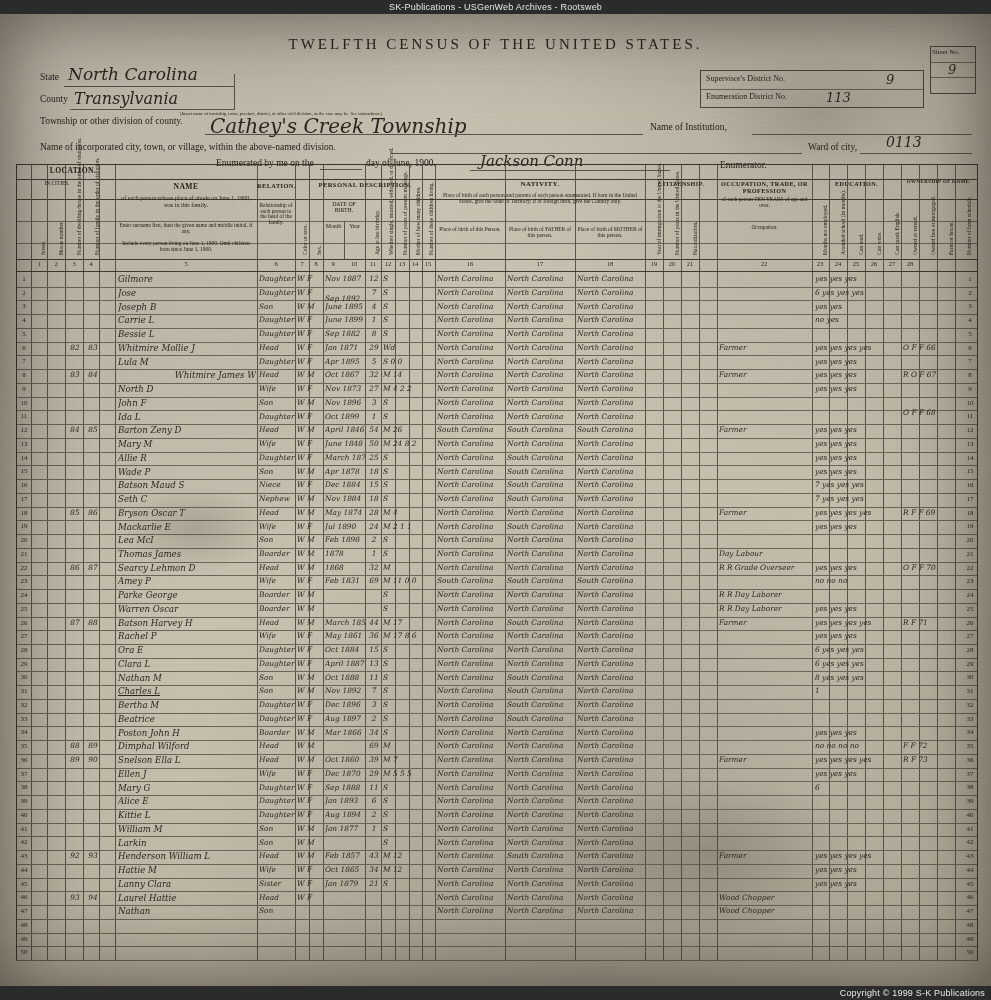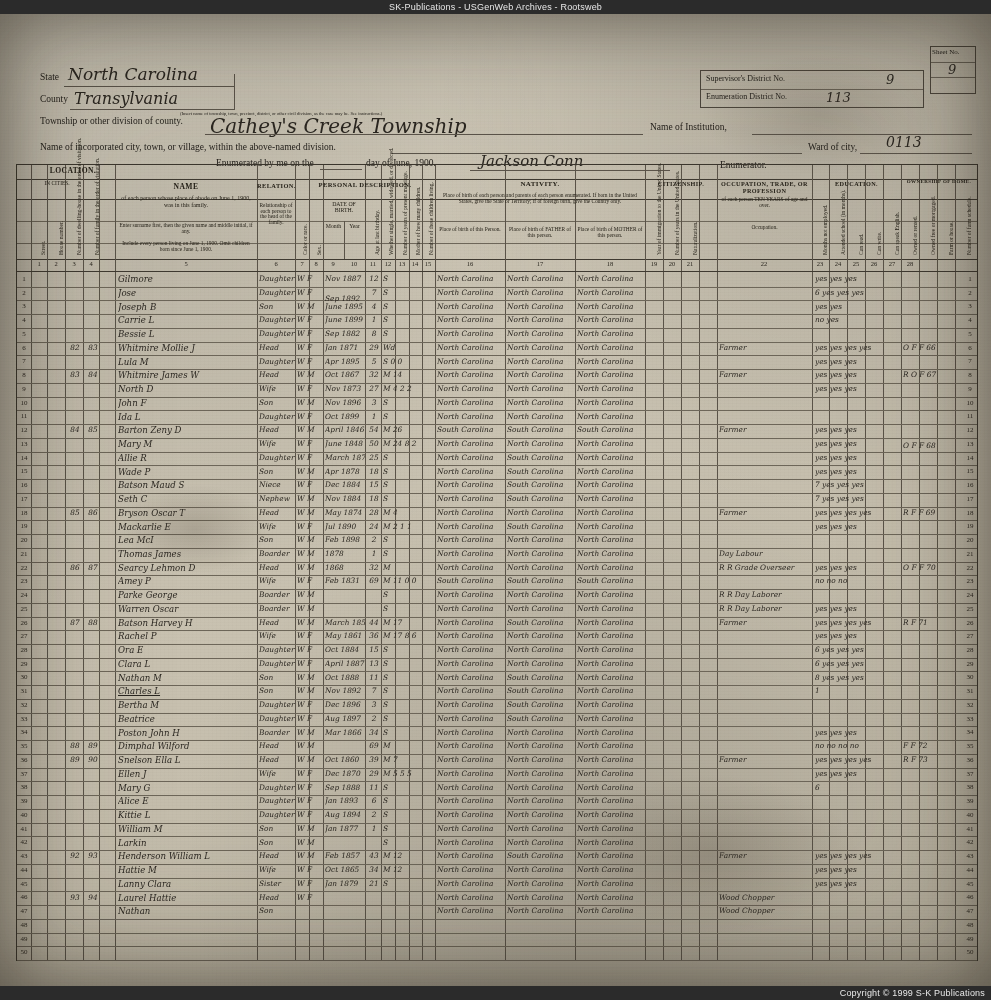--- a/index.html
+++ b/index.html
@@ -67,20 +67,21 @@
 </style>
 </head>
 <body>
 
 <div id="page">
 
   <div class="banner top">SK-Publications - USGenWeb Archives - Rootsweb</div>
 
   <div id="sheet">
 
+    <div class="h-title ink" id="t1">TWELFTH CENSUS OF THE UNITED STATES.</div>
 
     <div class="boxr" style="left:930px;top:32px;width:44px;height:46px;">
       <div class="ln" style="top:15px;"></div>
       <div class="ln" style="top:30px;"></div>
     </div>
     <div class="lbl" style="left:932px;top:34px;font-size:7px;">Sheet No.</div>
     <div class="hand" style="position:absolute;left:948px;top:48px;font-size:13px;">9</div>
 
     <div class="boxr" style="left:700px;top:56px;width:222px;height:36px;">
       <div class="ln" style="top:18px;"></div>
@@ -348,21 +349,21 @@
           <div class="cell xs" style="left: 366px; top: 191.64px; width: 50px; overflow: hidden;">S 0 0</div>
           <div class="cell xs" style="left: 420px; top: 191.64px; width: 68px; overflow: hidden;">North Carolina</div>
           <div class="cell xs" style="left: 490px; top: 191.64px; width: 68px; overflow: hidden;">North Carolina</div>
           <div class="cell xs" style="left: 560px; top: 191.64px; width: 68px; overflow: hidden;">North Carolina</div>
           <div class="cell xs" style="left: 798px; top: 191.64px; width: 86px; overflow: hidden;">yes yes yes</div>
           <div class="h" style="top: 217.92px;"></div>
           <div class="rownum" style="left: 0px; top: 206.18px;">8</div>
           <div class="rownum" style="left: 946px; top: 206.18px;">8</div>
           <div class="cell xs c" style="left: 50px; top: 205.38px; width: 16px; overflow: hidden; text-align: center;">83</div>
           <div class="cell xs c" style="left: 68px; top: 205.38px; width: 16px; overflow: hidden; text-align: center;">84</div>
-          <div class="cell s" style="left: 101px; top: 205.38px; width: 138px; overflow: hidden;">Whitmire James W</div>
+          <div class="cell s" style="left: 101px; top: 205.38px; width: 138px; overflow: hidden; text-align: right;">Whitmire James W</div>
           <div class="cell xs" style="left: 242px; top: 205.38px; width: 36px; overflow: hidden;">Head</div>
           <div class="cell xs" style="left: 280px; top: 205.38px; width: 26px; overflow: hidden;">W M</div>
           <div class="cell xs" style="left: 308px; top: 205.38px; width: 40px; overflow: hidden;">Oct 1867</div>
           <div class="cell xs c" style="left: 350px; top: 205.38px; width: 14px; overflow: hidden; text-align: center;">32</div>
           <div class="cell xs" style="left: 366px; top: 205.38px; width: 50px; overflow: hidden;">M 14</div>
           <div class="cell xs" style="left: 420px; top: 205.38px; width: 68px; overflow: hidden;">North Carolina</div>
           <div class="cell xs" style="left: 490px; top: 205.38px; width: 68px; overflow: hidden;">North Carolina</div>
           <div class="cell xs" style="left: 560px; top: 205.38px; width: 68px; overflow: hidden;">North Carolina</div>
           <div class="cell xs" style="left: 702px; top: 205.38px; width: 92px; overflow: hidden;">Farmer</div>
           <div class="cell xs" style="left: 798px; top: 205.38px; width: 86px; overflow: hidden;">yes yes yes</div>
@@ -413,21 +414,21 @@
           <div class="cell xs" style="left: 242px; top: 260.34px; width: 36px; overflow: hidden;">Head</div>
           <div class="cell xs" style="left: 280px; top: 260.34px; width: 26px; overflow: hidden;">W M</div>
           <div class="cell xs" style="left: 308px; top: 260.34px; width: 40px; overflow: hidden;">April 1846</div>
           <div class="cell xs c" style="left: 350px; top: 260.34px; width: 14px; overflow: hidden; text-align: center;">54</div>
           <div class="cell xs" style="left: 366px; top: 260.34px; width: 50px; overflow: hidden;">M 26</div>
           <div class="cell xs" style="left: 420px; top: 260.34px; width: 68px; overflow: hidden;">South Carolina</div>
           <div class="cell xs" style="left: 490px; top: 260.34px; width: 68px; overflow: hidden;">South Carolina</div>
           <div class="cell xs" style="left: 560px; top: 260.34px; width: 68px; overflow: hidden;">South Carolina</div>
           <div class="cell xs" style="left: 702px; top: 260.34px; width: 92px; overflow: hidden;">Farmer</div>
           <div class="cell xs" style="left: 798px; top: 260.34px; width: 86px; overflow: hidden;">yes yes yes</div>
-          <div class="cell xs" style="left: 886px; top: 276px; width: 72px; overflow: hidden;">O F F 68</div>
+          <div class="cell xs" style="left: 886px; top: 243px; width: 72px; overflow: hidden;">O F F 68</div>
           <div class="h" style="top: 286.62px;"></div>
           <div class="rownum" style="left: 0px; top: 274.88px;">13</div>
           <div class="rownum" style="left: 946px; top: 274.88px;">13</div>
           <div class="cell s" style="left: 101px; top: 274.08px; width: 138px; overflow: hidden;">Mary M</div>
           <div class="cell xs" style="left: 242px; top: 274.08px; width: 36px; overflow: hidden;">Wife</div>
           <div class="cell xs" style="left: 280px; top: 274.08px; width: 26px; overflow: hidden;">W F</div>
           <div class="cell xs" style="left: 308px; top: 274.08px; width: 40px; overflow: hidden;">June 1848</div>
           <div class="cell xs c" style="left: 350px; top: 274.08px; width: 14px; overflow: hidden; text-align: center;">50</div>
           <div class="cell xs" style="left: 366px; top: 274.08px; width: 50px; overflow: hidden;">M 24 8 2</div>
           <div class="cell xs" style="left: 420px; top: 274.08px; width: 68px; overflow: hidden;">North Carolina</div>

